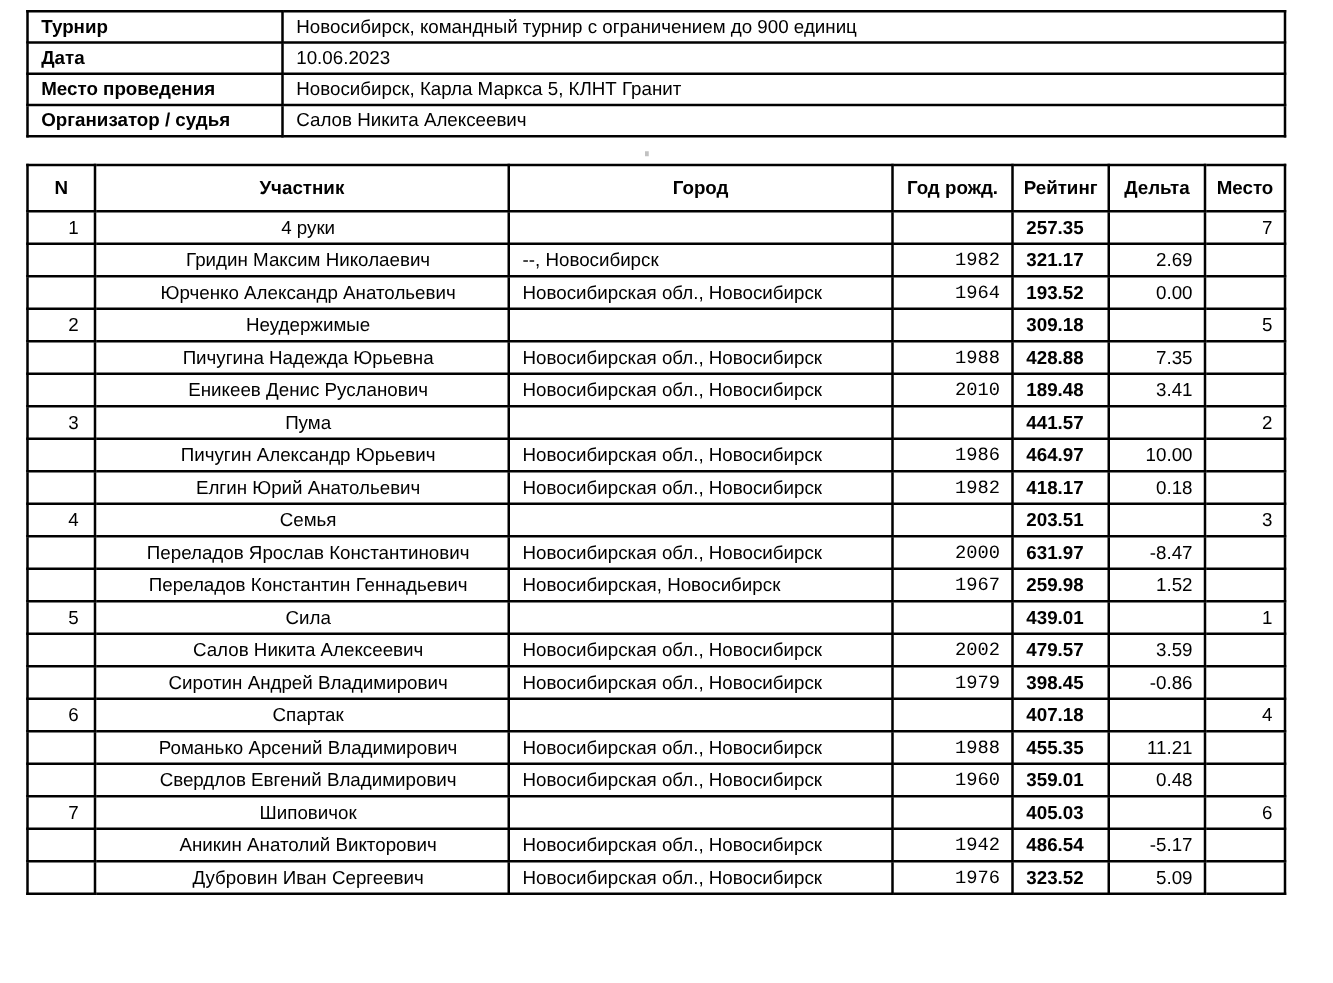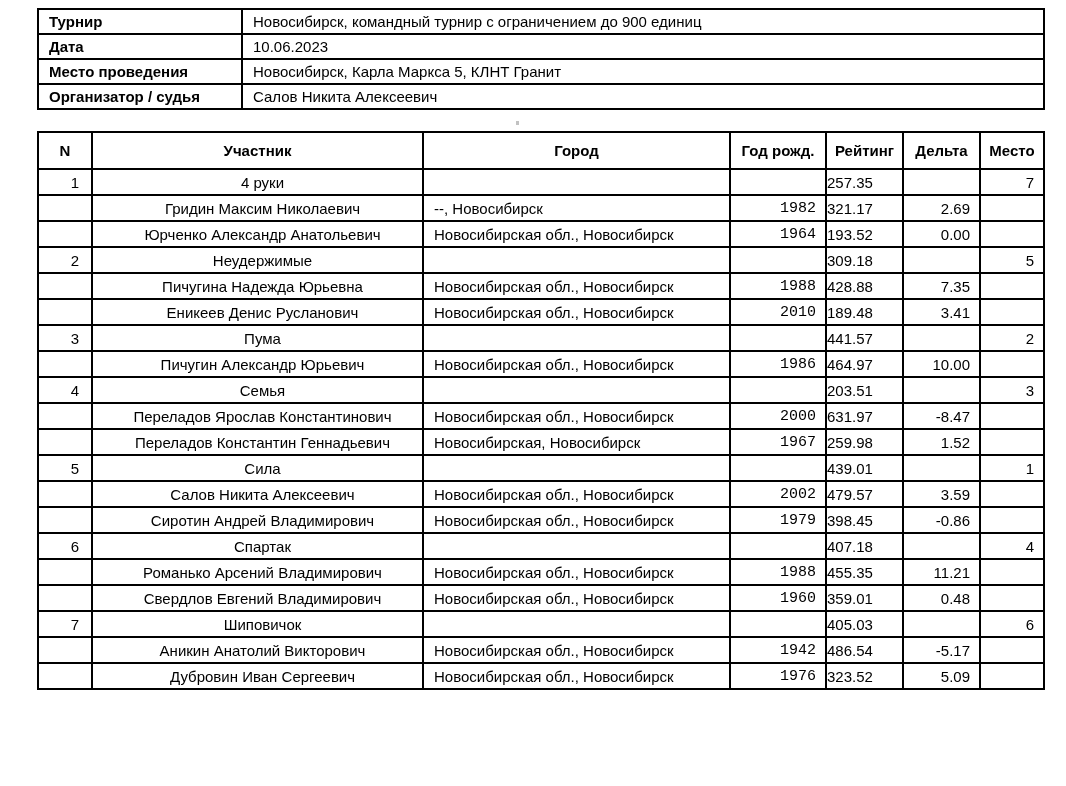--- a/index.html
+++ b/index.html
@@ -10,21 +10,21 @@
   body {
     width: 1066px;
     height: 786px;
     font-family: "Liberation Sans", "DejaVu Sans", sans-serif;
     font-size: 15px;
     color: #000000;
     position: relative;
     overflow: hidden;
   }
   .page {
-    padding: 8px 0 0 37px;
+    padding: 8px 0 0 21px;
   }
   table {
     border-collapse: collapse;
     table-layout: fixed;
   }
   
   .info-table {
     width: 1006px;
     margin-bottom: 21px;
   }
@@ -58,21 +58,21 @@
     height: 24px;
     padding: 0;
     vertical-align: middle;
     white-space: nowrap;
     overflow: hidden;
   }
   td.col-n          { text-align: right; padding-right: 12px; }
   td.col-participant{ text-align: center;  padding-left: 10px;  }
   td.col-city       { text-align: left;  padding-left: 10px;  }
   td.col-year       { text-align: right; padding-right: 9px; font-family: Liberation Mono, monospace;  }
-  td.col-rating     { text-align: left; padding-right: 9px;  }
+  td.col-rating     { text-align: center; padding-right: 9px; font-weight: bold;  }
   td.col-delta      { text-align: right; padding-right: 9px;  }
   td.col-place      { text-align: right; padding-right: 9px;  }
   
   .stray-mark {
     position: absolute;
     left: 516px;
     top: 121px;
     width: 3px;
     height: 4px;
     background: #999;
@@ -197,20 +197,29 @@
         <tr>
           <td class="col-n"></td>
           <td class="col-participant">Пичугин Александр Юрьевич</td>
           <td class="col-city">Новосибирская обл., Новосибирск</td>
           <td class="col-year">1986</td>
           <td class="col-rating">464.97</td>
           <td class="col-delta">10.00</td>
           <td class="col-place"></td>
         </tr>
         <tr>
+          <td class="col-n"></td>
+          <td class="col-participant">Елгин Юрий Анатольевич</td>
+          <td class="col-city">Новосибирская обл., Новосибирск</td>
+          <td class="col-year">1982</td>
+          <td class="col-rating">418.17</td>
+          <td class="col-delta">0.18</td>
+          <td class="col-place"></td>
+        </tr>
+        <tr>
           <td class="col-n">4</td>
           <td class="col-participant">Семья</td>
           <td class="col-city"></td>
           <td class="col-year"></td>
           <td class="col-rating">203.51</td>
           <td class="col-delta"></td>
           <td class="col-place">3</td>
         </tr>
         <tr>
           <td class="col-n"></td>

